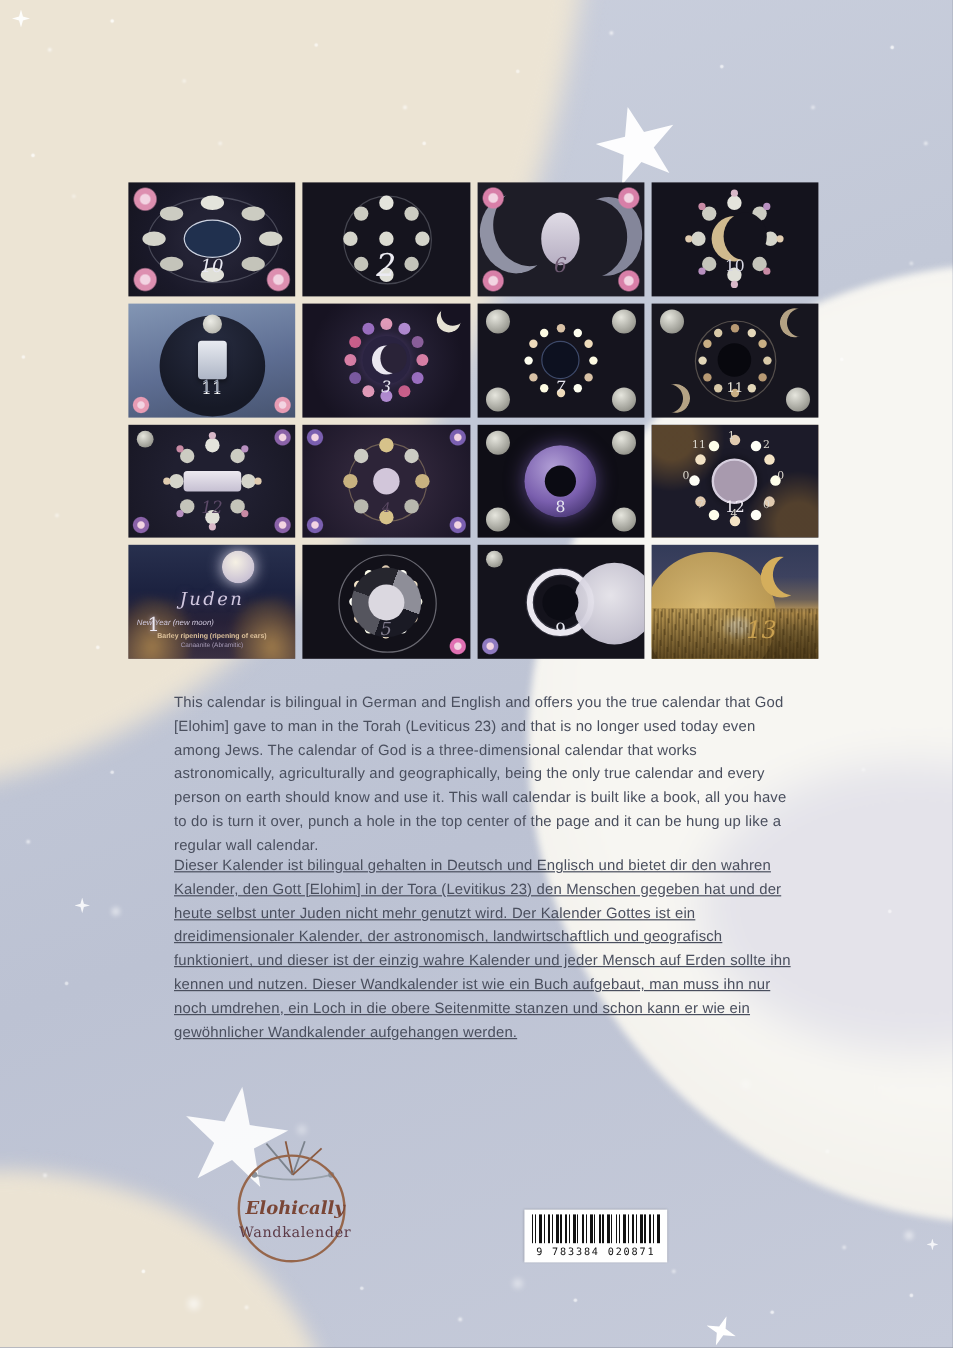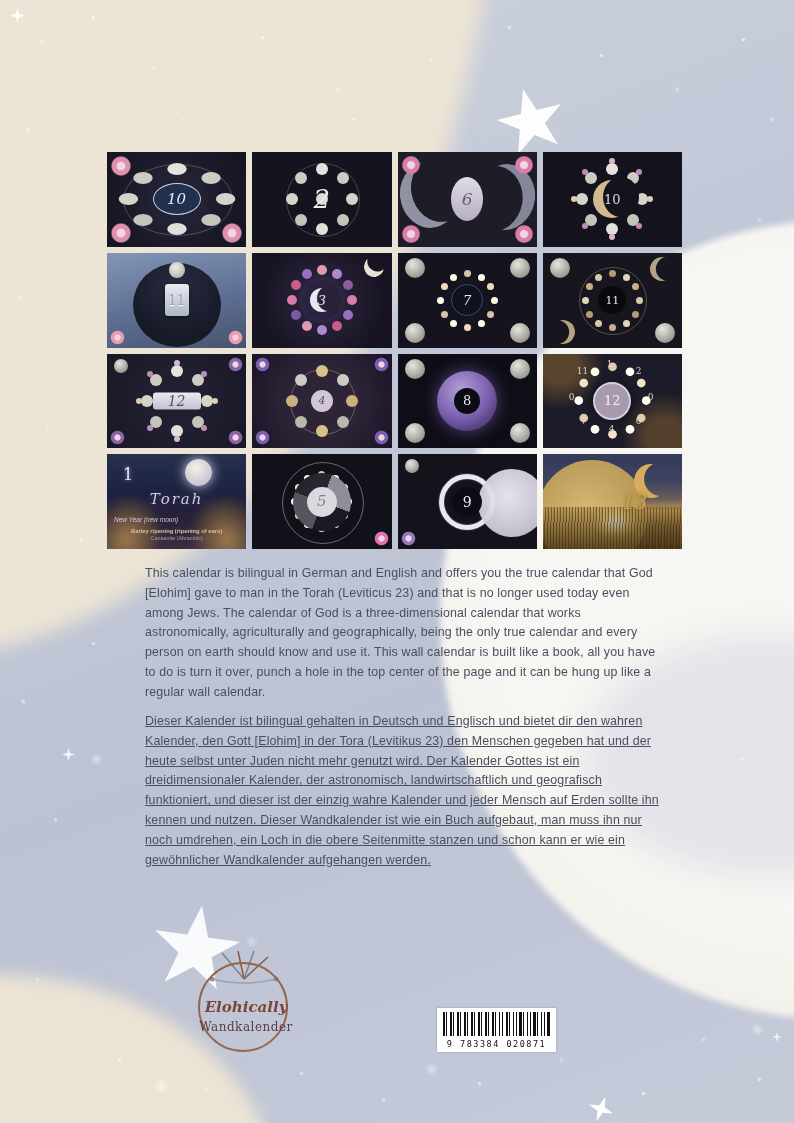--- a/index.html
+++ b/index.html
@@ -42,21 +42,21 @@
   .s4c{left:62px;top:748px;width:13px;height:13px;opacity:.85;}
   .s4d{left:588px;top:1096px;width:26px;height:26px;transform:rotate(20deg);}
   .s4e{left:772px;top:1032px;width:10px;height:10px;opacity:.8;}
   
   .grid{position:absolute;left:107px;top:152px;width:575px;height:397px;z-index:5;
     display:grid;grid-template-columns:repeat(4,1fr);grid-template-rows:repeat(4,1fr);gap:6px;}
   .tile{position:relative;overflow:hidden;background:#16151f;}
   .tile i{position:absolute;display:none;}
   .center{position:absolute;left:50%;top:50%;transform:translate(-50%,-50%);display:flex;align-items:center;
     justify-content:center;border-radius:50%;z-index:3;}
-  .num{font-family:"DejaVu Serif",serif;font-style:italic;color:#e9e9f2;line-height:1;}
+  .num{font-family:"DejaVu Serif",serif;font-style:italic;color:#e9e9f2;line-height:1;margin-top:46px;}
   .ring{left:50%;top:50%;width:72px;height:72px;margin:-36px 0 0 -36px;border:1px solid rgba(210,214,228,.25);border-radius:50%;}
   .moons,.moonsg{left:50%;top:50%;width:12px;height:12px;margin:-6px 0 0 -6px;border-radius:50%;}
   .moons{background:#dcdcd2;box-shadow:30px 0 0 0 #d4d4ca,21px 21px 0 0 #c4c4ba,0 30px 0 0 #e0e0d8,
     -21px 21px 0 0 #c4c4ba,-30px 0 0 0 #d4d4ca,-21px -21px 0 0 #ccccc2,0 -30px 0 0 #e4e4dc,21px -21px 0 0 #ccccc2;}
   .moonsg{background:#d2bc84;box-shadow:30px 0 0 0 #c8b280,21px 21px 0 0 #b8b8ae,0 30px 0 0 #d6c28a,
     -21px 21px 0 0 #b8b8ae,-30px 0 0 0 #c8b280,-21px -21px 0 0 #ccccc4,0 -30px 0 0 #d6c28a,21px -21px 0 0 #ccccc4;}
   .dots1{left:50%;top:50%;width:7px;height:7px;margin:-3.5px 0 0 -3.5px;border-radius:50%;background:#d0bc94;
     box-shadow:27px 0 0 0 #d8c9a8,23px 14px 0 0 #b89a74,14px 23px 0 0 #e2d6b8,0 27px 0 0 #c8ae84,
     -14px 23px 0 0 #d8c9a8,-23px 14px 0 0 #b89a74,-27px 0 0 0 #e2d6b8,-23px -14px 0 0 #c8ae84,
     -14px -23px 0 0 #d8c9a8,0 -27px 0 0 #b89a74,14px -23px 0 0 #e2d6b8,23px -14px 0 0 #c8ae84;}
@@ -185,21 +185,21 @@
     background:radial-gradient(closest-side,#fff8dc 0 18%,rgba(255,225,150,.6) 45%,transparent 75%);}
   .v-wheat .field{display:block;left:0;right:0;bottom:0;height:44%;
     background:repeating-linear-gradient(92deg,rgba(52,38,12,0) 0 2px,rgba(58,42,14,.55) 2px 3px),
     repeating-linear-gradient(88deg,rgba(120,92,40,0) 0 5px,rgba(130,100,46,.35) 5px 6px),
     linear-gradient(180deg,rgba(150,116,56,.25),rgba(70,52,22,.8));}
   .v-wheat .center{left:66%;top:50%;background:none;}
   .v-wheat .num{font-size:20px;color:#c9a050;font-style:italic;text-shadow:0 0 4px rgba(90,60,20,.6);}
   
   .desc{position:absolute;left:145px;width:520px;z-index:5;margin:0;
     font-size:12.4px;line-height:19.8px;letter-spacing:.15px;color:#4a4f5e;}
-  .desc-en{top:564px;}
+  .desc-en{top:576px;}
   .desc-de{top:712px;text-decoration:underline;}
   
   .logo{position:absolute;left:196px;top:948px;width:100px;height:112px;z-index:5;}
   .logo-circle{position:absolute;left:2px;top:14px;width:90px;height:90px;border:2px solid #96664b;border-radius:50%;box-sizing:border-box;}
   .logo-needles{position:absolute;left:8px;top:0;width:80px;height:42px;}
   .logo-line1{position:absolute;left:0;right:0;top:50px;text-align:center;
     font:bold italic 15px "DejaVu Serif",serif;color:#7a4636;}
   .logo-line2{position:absolute;left:0;right:0;top:72px;text-align:center;
     font:12px "DejaVu Serif",serif;color:#5c3a46;letter-spacing:.5px;}
   
@@ -343,21 +343,21 @@
         <span class="cd se">0</span>
         <span class="cd s">4</span>
         <span class="cd sw">7</span>
         <span class="cd w">0</span>
         <div class="center">
           <span class="num">12</span>
         </div>
       </div>
       <div class="tile v-abib">
         <i class="orb"></i>
-        <span class="abtitle">Torah</span>
+        <span class="abtitle">Juden</span>
         <span class="abc abc1">New Year (new moon)</span>
         <span class="abc abc2">Barley ripening (ripening of ears)</span>
         <span class="abc abc3">Canaanite (Abramitic)</span>
         <div class="center">
           <span class="num">1</span>
         </div>
       </div>
       <div class="tile v-quarters">
         <i class="ring"></i>
         <i class="dots1"></i>

